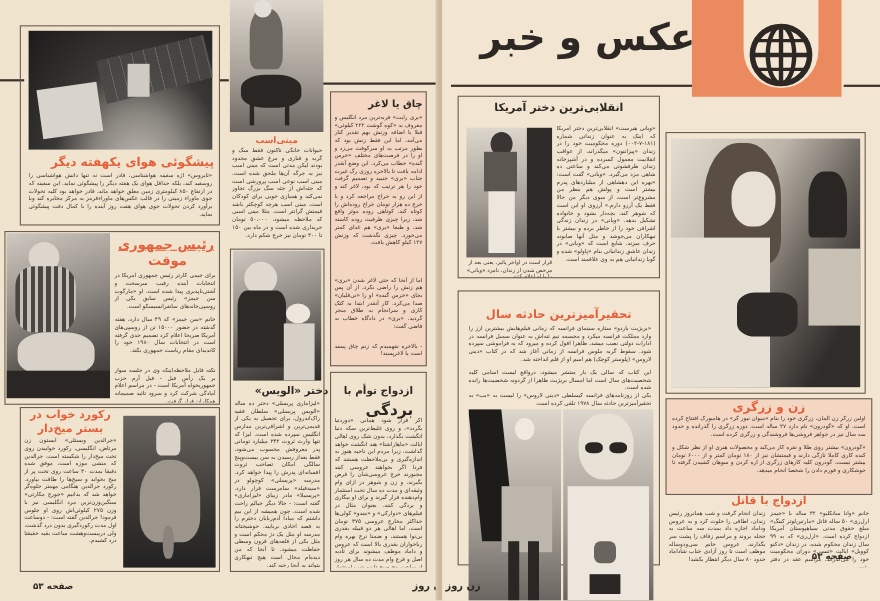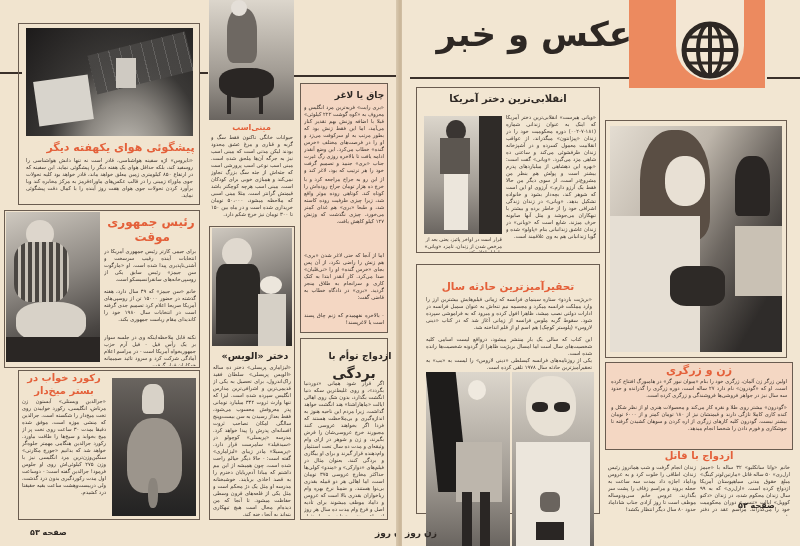--- a/index.html
+++ b/index.html
@@ -68,21 +68,21 @@
   <div class="txt" style="left:304px;top:252px;width:80px;height:60px;">اما از آنجا که حتی لاغر شدن «بری» هم زنش را راضی نکرد، از آن پس بجای «خرس گنده» او را «نی‌قلیان» صدا می‌کرد. کار آنقدر ابتدا به کتک کاری و سرانجام به طلاق منجر گردید. «بری» در دادگاه خطاب به قاضی گفت:</div>
   <div class="txt" style="left:304px;top:312px;width:80px;height:18px;">- بالاخره نفهمیدم که زنم چاق پسند است یا لاغرپسند!</div>
 
   <div class="box" style="left:4px;top:210px;width:196px;height:158px;"></div>
   <div class="photo ph-grey" style="left:6px;top:212px;width:94px;height:150px;">
     <div class="fig" style="left:20px;top:8px;width:28px;height:28px;background:#ddd6cc;border-radius:50%;"></div>
     <div style="position:absolute;left:8px;top:30px;width:55px;height:60px;background:repeating-linear-gradient(90deg,#4a4642 0 4px,#c8c2b8 4px 7px);border-radius:30%;"></div>
     <div style="position:absolute;left:10px;top:90px;width:70px;height:40px;background:#d8d2c8;border-radius:40%;"></div>
     <div style="position:absolute;left:0;top:125px;width:94px;height:25px;background:#2a2624;"></div>
   </div>
-  <div class="hd orange" style="left:104px;top:215px;width:94px;font-size:12px;">رئیس جمهوری</div>
+  <div class="hd orange" style="left:104px;top:215px;width:94px;font-size:12px;text-decoration:underline;">رئیس جمهوری</div>
   <div class="hd orange" style="left:104px;top:230px;width:94px;font-size:12px;text-align:right;padding-right:28px;">موقت</div>
   <div class="txt" style="left:104px;top:248px;width:92px;height:36px;">برای جیمی کارتر رئیس جمهوری آمریکا در انتخابات آینده رقیب سرسخت و آشتی‌ناپذیری پیدا شده است. او «مارگوت سن جیمز» رئیس سابق یکی از روسپی‌خانه‌های سانفرانسیسکو است.</div>
   <div class="txt" style="left:104px;top:288px;width:92px;height:42px;">خانم «سن جیمز» که ۴۹ سال دارد، هفته گذشته در حضور ۱۵۰۰۰ تن از روسپی‌های آمریکا صریحا اعلام کرد تصمیم جدی گرفته است در انتخابات سال ۱۹۸۰ خود را کاندیدای مقام ریاست جمهوری بکند.</div>
   <div class="txt" style="left:104px;top:334px;width:92px;height:32px;">نکته قابل ملاحظه‌اینکه وی در جلسه سوار بر یک رأس فیل - فیل آرم حزب جمهوریخواه آمریکا است - در مراسم اعلام آمادگی شرکت کرد و سرود تائید صمیمانه همکاران قرار گرفت.</div>
 
   <div class="box" style="left:18px;top:370px;width:182px;height:150px;"></div>
   <div class="hd orange" style="left:20px;top:372px;width:88px;font-size:10px;">رکورد خواب در</div>
   <div class="hd orange" style="left:20px;top:385px;width:88px;font-size:10px;">بستر میخ‌دار</div>
   <div class="txt" style="left:22px;top:398px;width:84px;height:116px;">«جرالدین ویستلی» آبستون زن مرتاض، انگلیسی، رکورد خوابیدن روی تخت میخ‌دار را شکسته است. جرالدین که منشی موزه است، موفق شده دقیقا بمدت ۳۰ ساعت روی تخت پر از میخ بخوابد و سیخ‌ها را طاقت بیاورد. رکورد جرالدین هنگامی مهمتر جلوه‌گر خواهد شد که بدانیم «جورج مکارتی» سنگین‌وزن‌ترین مرد انگلیسی نیز با وزن ۲۷۵ کیلوئی‌اش روی او جلوس فرمود! جرالدین گفته است: - دوساعت اول مدت رکوردگیری بدون درد گذشت، ولی دربیست‌وهشت ساعت بقیه حقیقتا درد کشیدم.</div>
   <div class="photo ph-dark" style="left:112px;top:378px;width:84px;height:138px;">
@@ -91,25 +91,25 @@
     <div style="position:absolute;left:36px;top:100px;width:10px;height:30px;background:#8a847c;border-radius:40%;"></div>
   </div>
 
   <div class="box" style="left:209px;top:226px;width:86px;height:294px;"></div>
   <div class="photo ph-grey" style="left:212px;top:228px;width:80px;height:118px;">
     <div class="fig" style="left:10px;top:10px;width:30px;height:30px;background:#e0d9cf;border-radius:50%;"></div>
     <div style="position:absolute;left:4px;top:36px;width:44px;height:70px;background:#2c2926;border-radius:20% 20% 0 0;"></div>
     <div class="fig" style="left:48px;top:48px;width:22px;height:18px;background:#ece6dc;border-radius:50%;"></div>
     <div style="position:absolute;left:46px;top:66px;width:28px;height:52px;background:#d6d0c6;"></div>
   </div>
-  <div class="hd dark" style="left:212px;top:350px;width:86px;font-size:9.5px;">دختر «الویس»</div>
+  <div class="hd dark" style="left:222px;top:350px;width:86px;font-size:9.5px;">دختر «الویس»</div>
   <div class="txt" style="left:213px;top:364px;width:78px;height:152px;">«لیزاماری پریسلی» دختر ده ساله «الویس پریسلی» سلطان فقید راک‌اندرول، برای تحصیل به یکی از قدیمی‌ترین و اشرافی‌ترین مدارس انگلیس سپرده شده است. لیزا که تنها وارث ثروت ۳۴۲ میلیارد تومانی پدر معروفش محسوب می‌شود، فقط بعداز رسیدن به سن بیست‌وپنج سالگی امکان تصاحب ثروت افسانه‌ای پدرش را پیدا خواهد کرد. مدرسه «پریسلی» کوچولو در «سیدفیلد» سامرست قرار دارد. «پریسیلا» مادر زیبای «لیزاماری» گفته است: - حالا دیگر خیالم راحت شده است، چون همیشه از این بیم داشتم که مبادا آدم‌ربایان دخترم را به قصد اخاذی بربایند. خوشبختانه مدرسه او مثل یک دژ محکم است و مثل یکی از قلعه‌های قرون وسطی حفاظت میشود. تا آنجا که من دیده‌ام محال است هیچ تبهکاری بتواند به آنجا رخنه کند.</div>
 
   <div class="box" style="left:300px;top:338px;width:88px;height:182px;"></div>
-  <div class="hd dark" style="left:300px;top:350px;width:88px;font-size:9.5px;margin-left:16px;">ازدواج توأم با</div>
+  <div class="hd dark" style="left:300px;top:350px;width:88px;font-size:9.5px;">ازدواج توأم با</div>
   <div class="hd dark" style="left:300px;top:365px;width:108px;font-size:14px;">بردگی</div>
   <div class="txt" style="left:304px;top:380px;width:80px;height:136px;">اگر قرار شود همانی «دوردنیا بگردد»، و روی غلیظ‌ترین سکه دنیا انگشت بگذارد، بدون شک روی اهالی ایالت «ماهاراشتا» هند انگشت خواهد گذاشت، زیرا مردم این ناحیه هنوز به اندازه‌گیری و بی‌ملاحظت هستند که فردا اگر بخواهند عروسی کنند مجبورند خرج عروسی‌شان را قرض بگیرند، و زن و شوهر در ازای وام وثیقه‌ای و مدت ده سال تحت استثمار وام‌دهنده قرار گیرند و برای او بیگاری و بردگی کنند. بعنوان مثال در فیلم‌های «دوارکی» و «مندو» کولی‌ها حداکثر مخارج عروسی ۳۷۵ تومان است، اما اهالی هر دو قبیله بقدری بی‌نوا هستند، و ضمنا نرخ بهره وام رباخواران بقدری بالا است که عروس و داماد موظف میشوند برای تأدیه اصل و فرع وام مدت ده سال هر روز از ساعت پنج صبح تا ده شب استثمار بشوند!</div>
 
   <div class="folio" style="left:30px;top:528px;">صفحه ۵۳</div>
   <div class="brand" style="left:375px;top:528px;">زن روز</div>
 </div>
 
 <div class="gutter"></div>
 
 <div class="page right">

